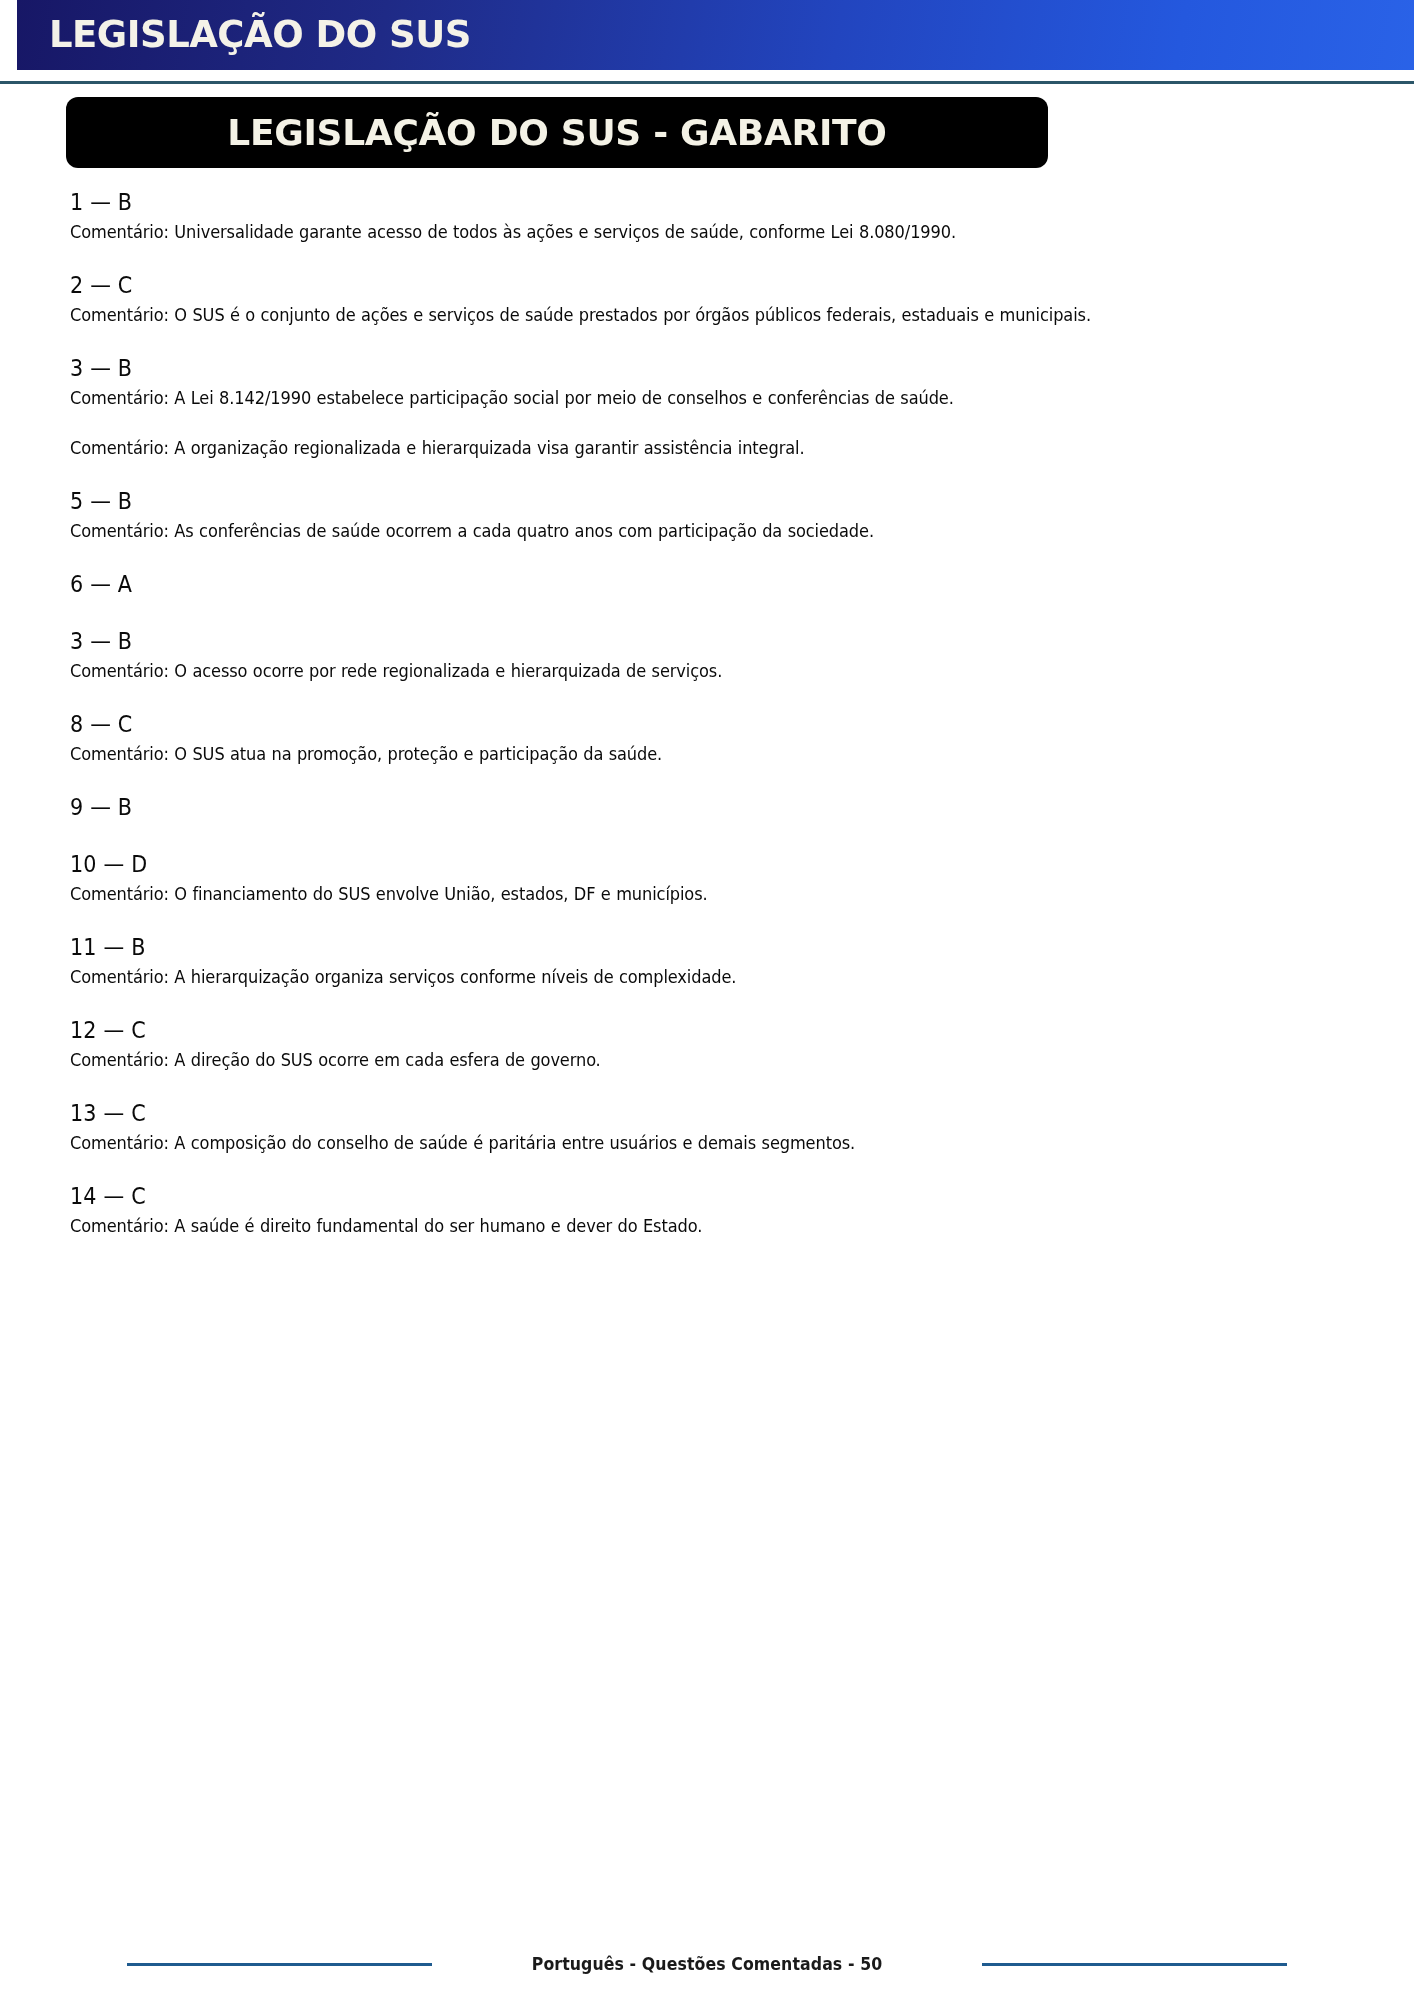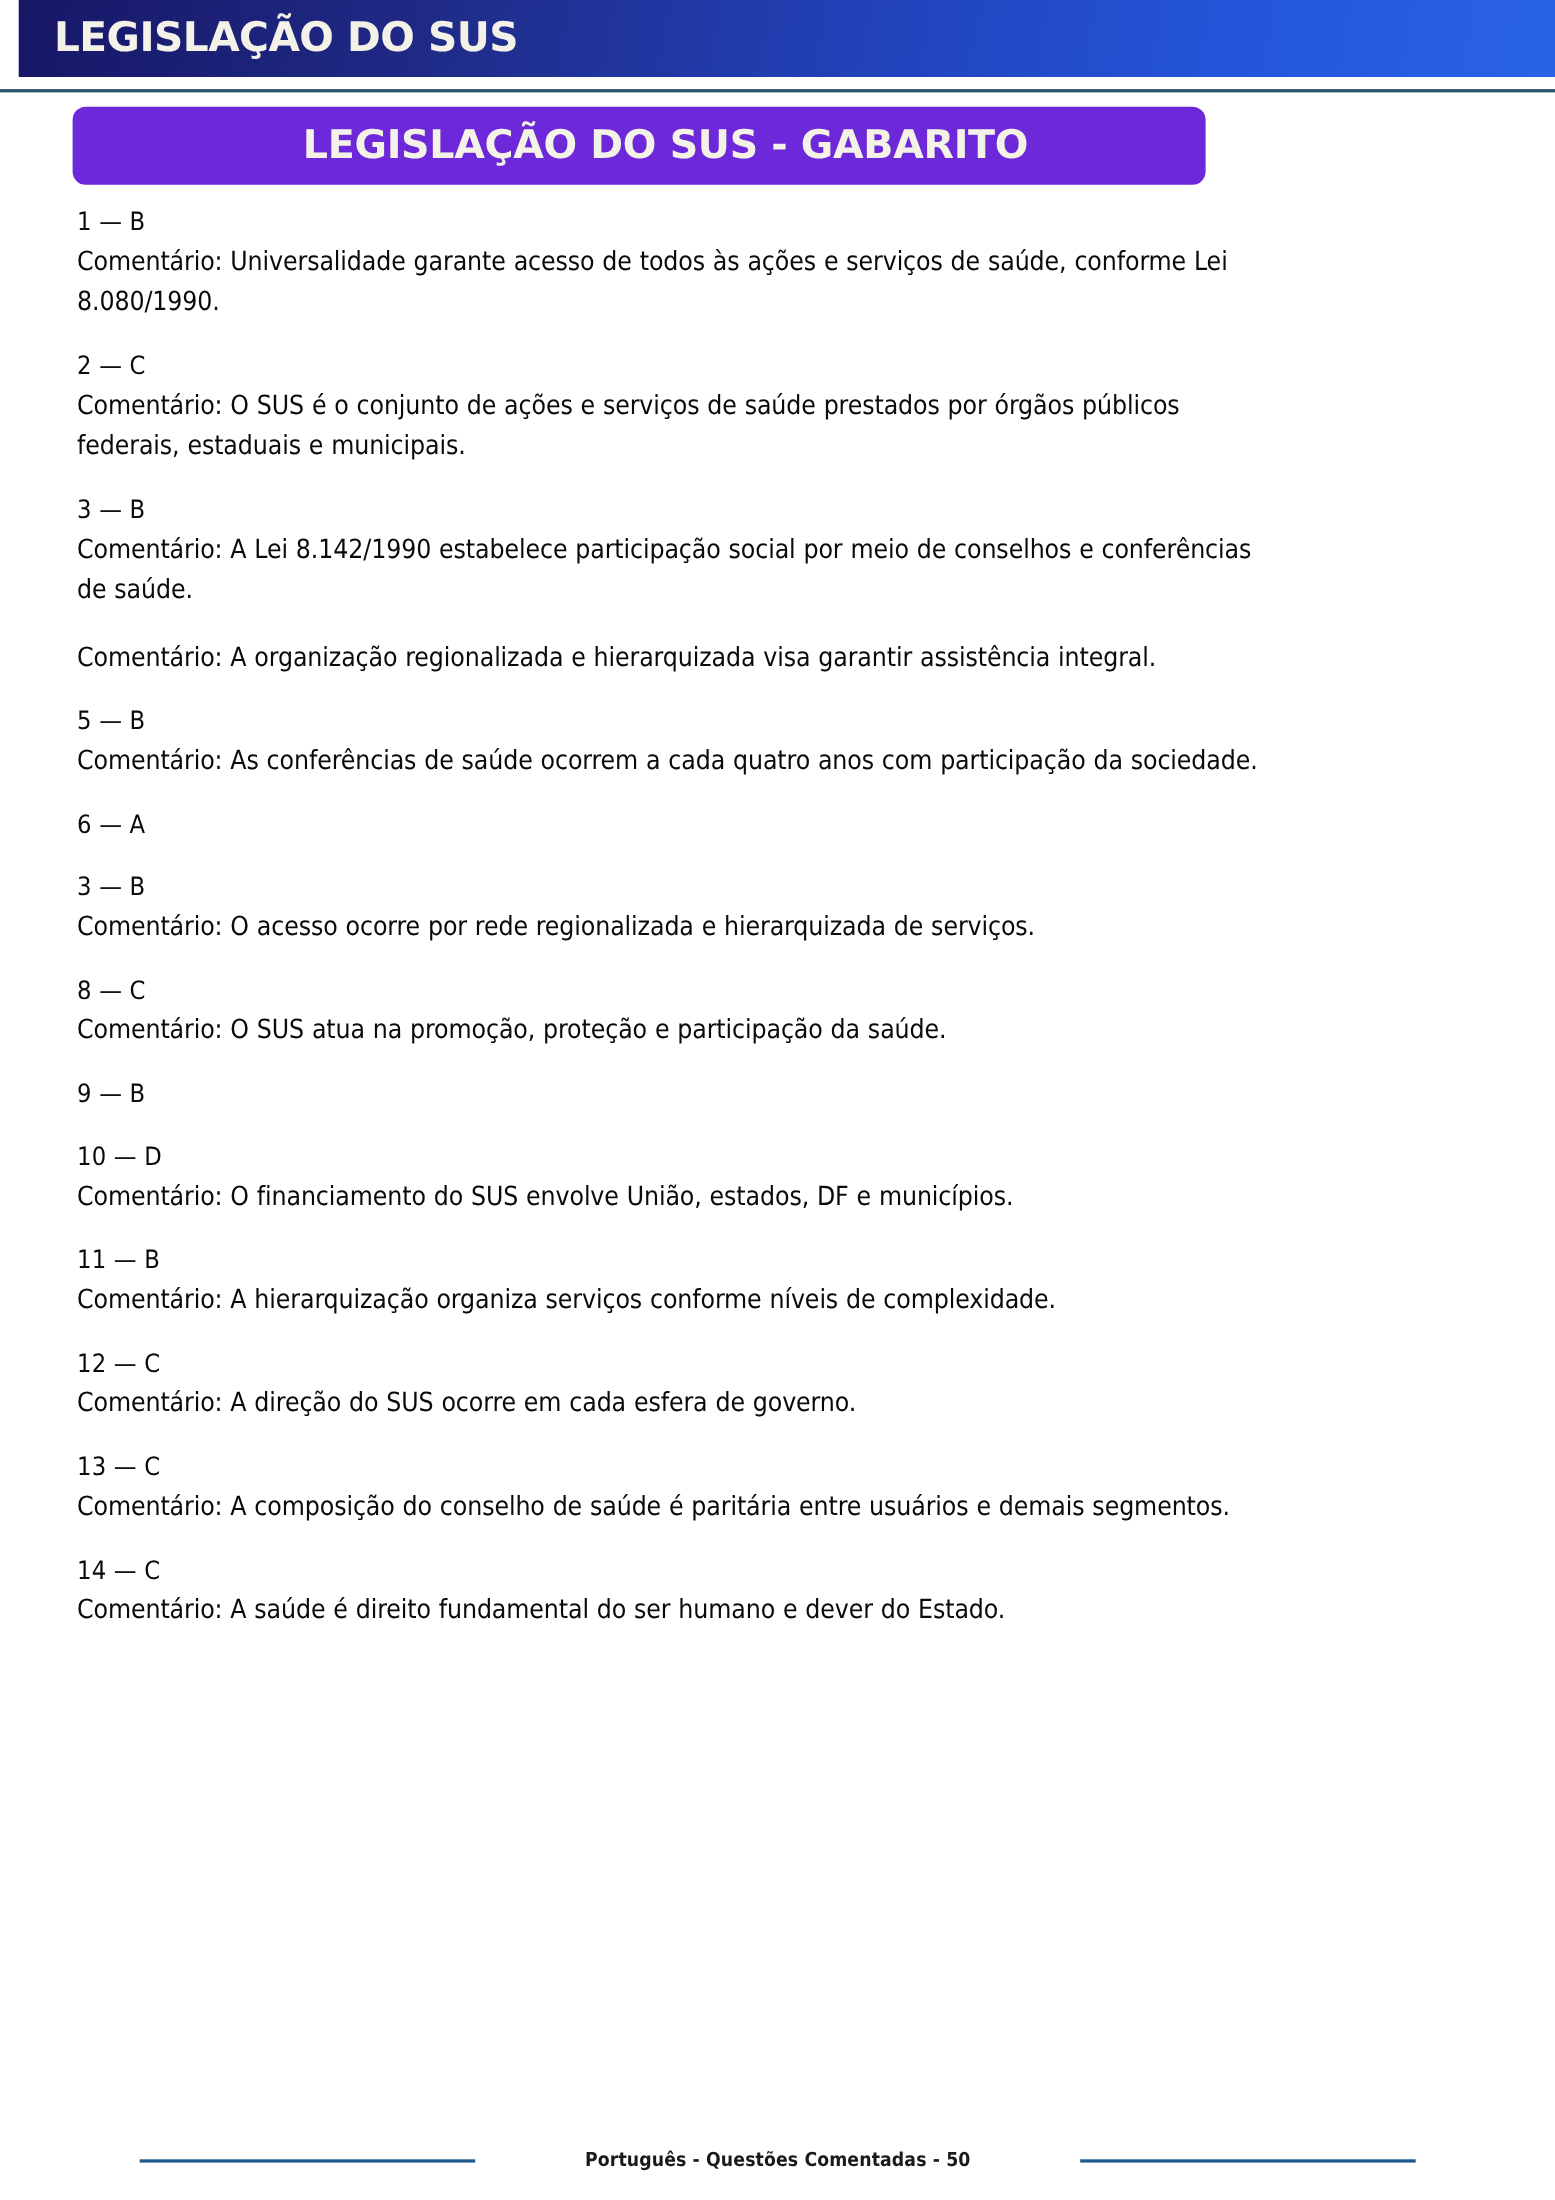--- a/index.html
+++ b/index.html
@@ -51,26 +51,25 @@
     background: #2b5668;
   }
 
   
   .green-bar {
     position: absolute;
     left: 66px;
     top: 97px;
     width: 982px;
     height: 71px;
-    background: #6d28d9;
+    background: #000000;
     border-radius: 12px;
     display: flex;
     align-items: center;
     justify-content: center;
-    padding-left: 48px;
   }
 
   .green-bar-title {
     color: #f4f2e6;
     font-family: "DejaVu Sans", sans-serif;
     font-size: 36px;
     font-weight: 700;
     letter-spacing: -0.3px;
     white-space: nowrap;
     line-height: 1;
@@ -92,22 +91,22 @@
   }
 
   .answer-key {
     font-size: 23px;
     line-height: 33px;
     letter-spacing: 0.2px;
     white-space: nowrap;
   }
 
   .answer-comment {
-    font-size: 24px;
-    line-height: 37px;
+    font-size: 18px;
+    line-height: 26px;
     letter-spacing: -0.1px;
     text-align: left;
     word-spacing: 0.4px;
   }
 
   
   .footer {
     position: absolute;
     left: 0;
     top: 1944px;

